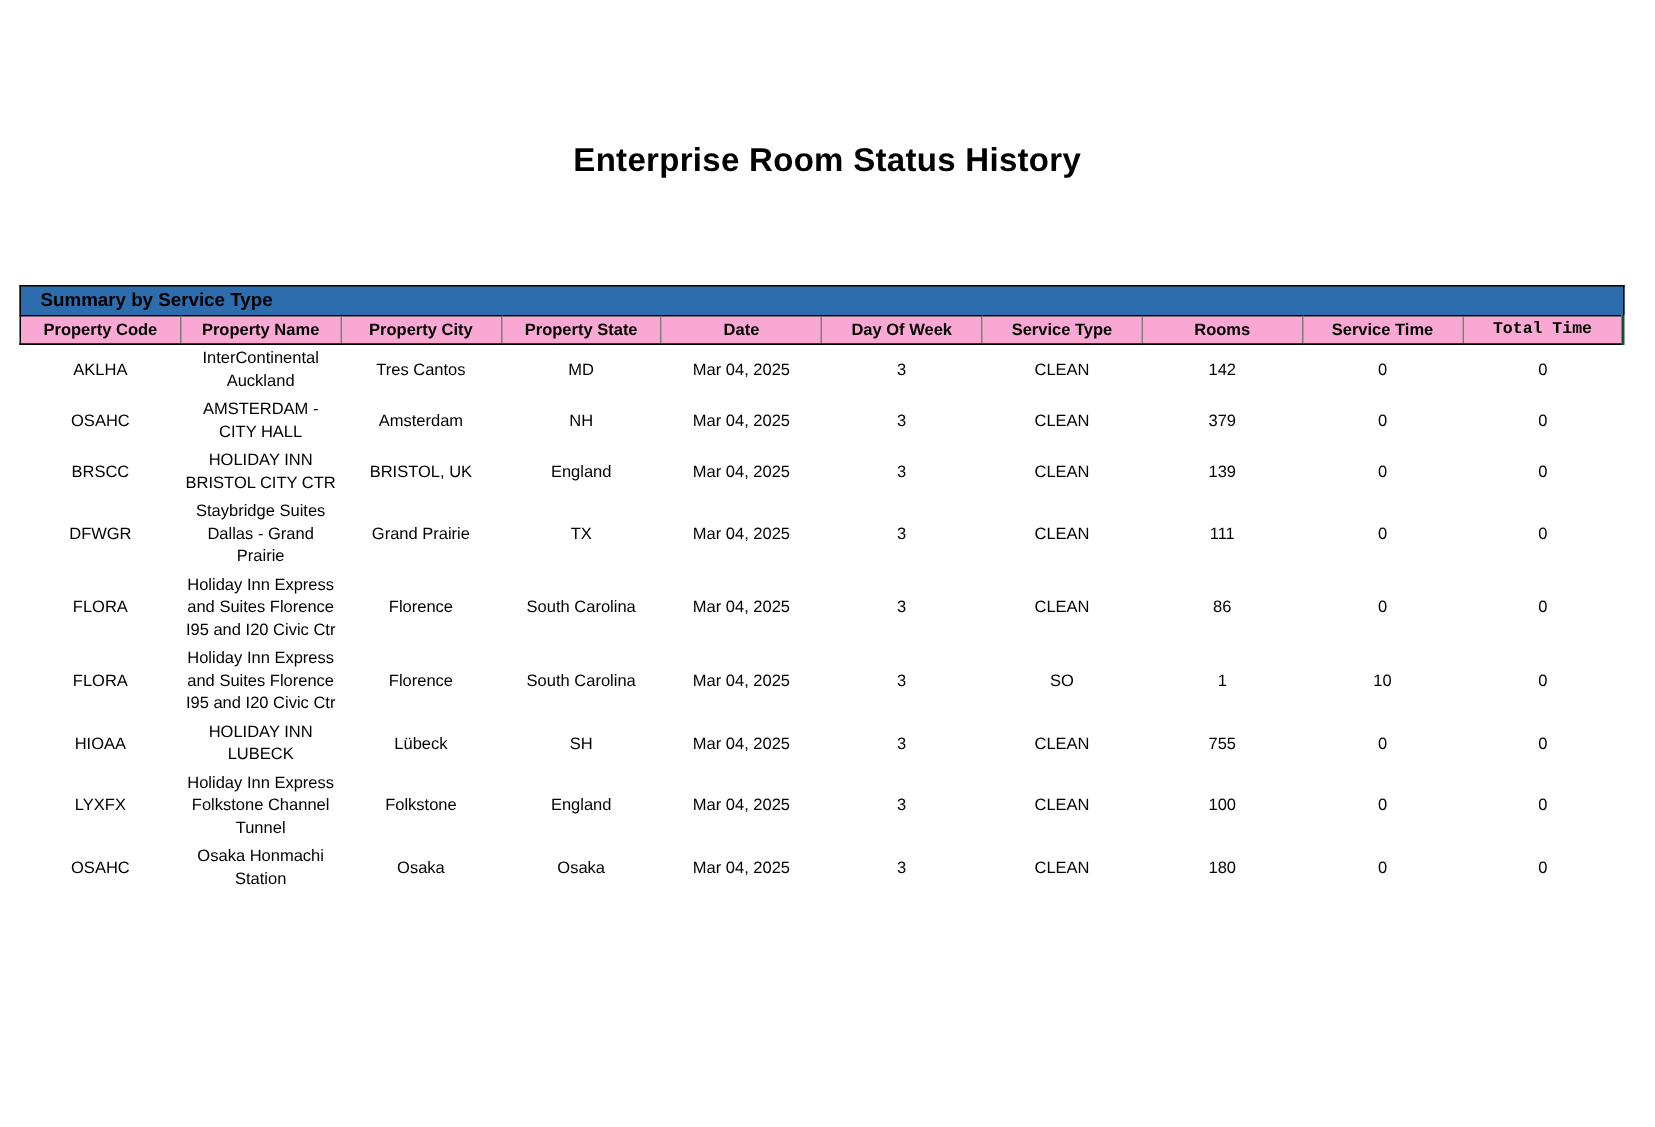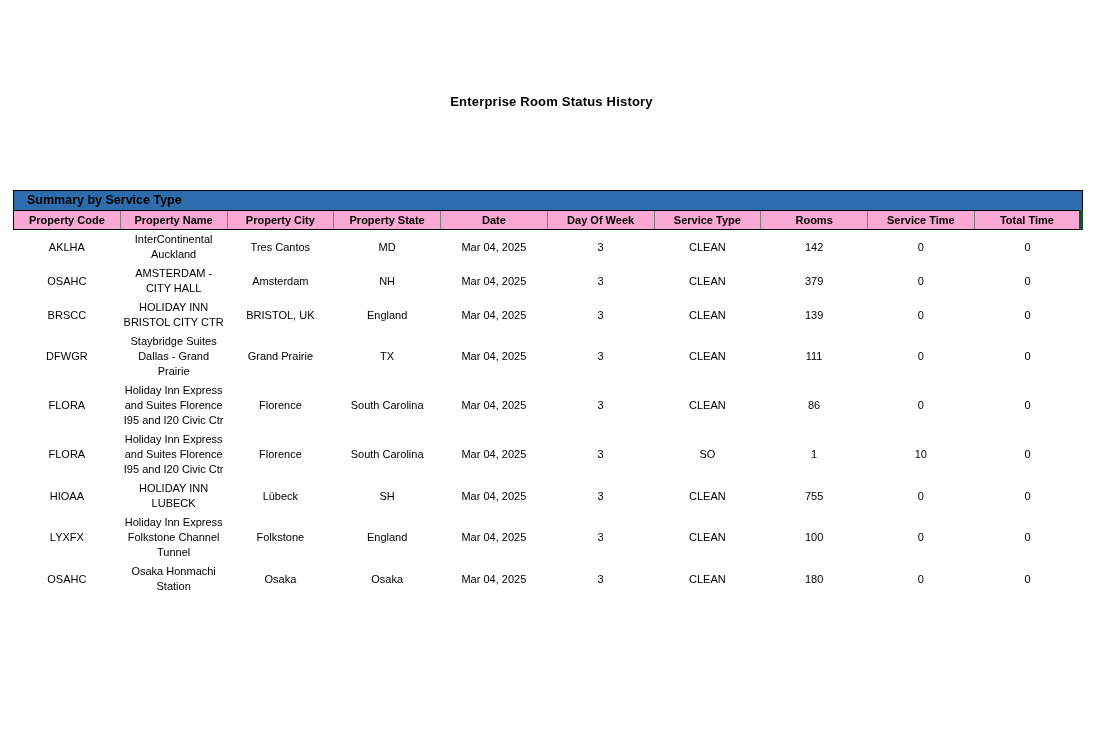--- a/index.html
+++ b/index.html
@@ -11,21 +11,21 @@
     overflow: hidden;
   }
   .page {
     width: 1103px; height: 751px;
     position: relative;
     background: #fff;
   }
   .report-title {
     padding-top: 94px;
     text-align: center;
-    font-size: 13px;
+    font-size: 22px;
     font-weight: bold;
     letter-spacing: 0.2px;
   }
   .report-wrap {
     position: absolute;
     left: 13px;
     top: 190px;
     width: 1070px;
   }
   .section-bar {
@@ -49,21 +49,21 @@
     border-top: 1.5px solid #000;
     border-bottom: 1.5px solid #000;
     font-size: 11px;
     font-weight: bold;
     text-align: center;
     height: 19px;
     padding: 1px 2px;
   }
   table.report thead th { border-left: 1px solid #7d7d7d; }
   table.report thead th:first-child { border-left: 1px solid #000; }
-  table.report thead th:last-child { border-right: 4px solid #14532d; }
+  table.report thead th:last-child { border-right: 2px solid #14532d; font-family: Liberation Mono, monospace; }
   table.report tbody td {
     font-size: 11px;
     text-align: center;
     vertical-align: middle;
     padding: 2px 3px;
     line-height: 15px;
     background: #fff;
   }
 </style>
 </head>

